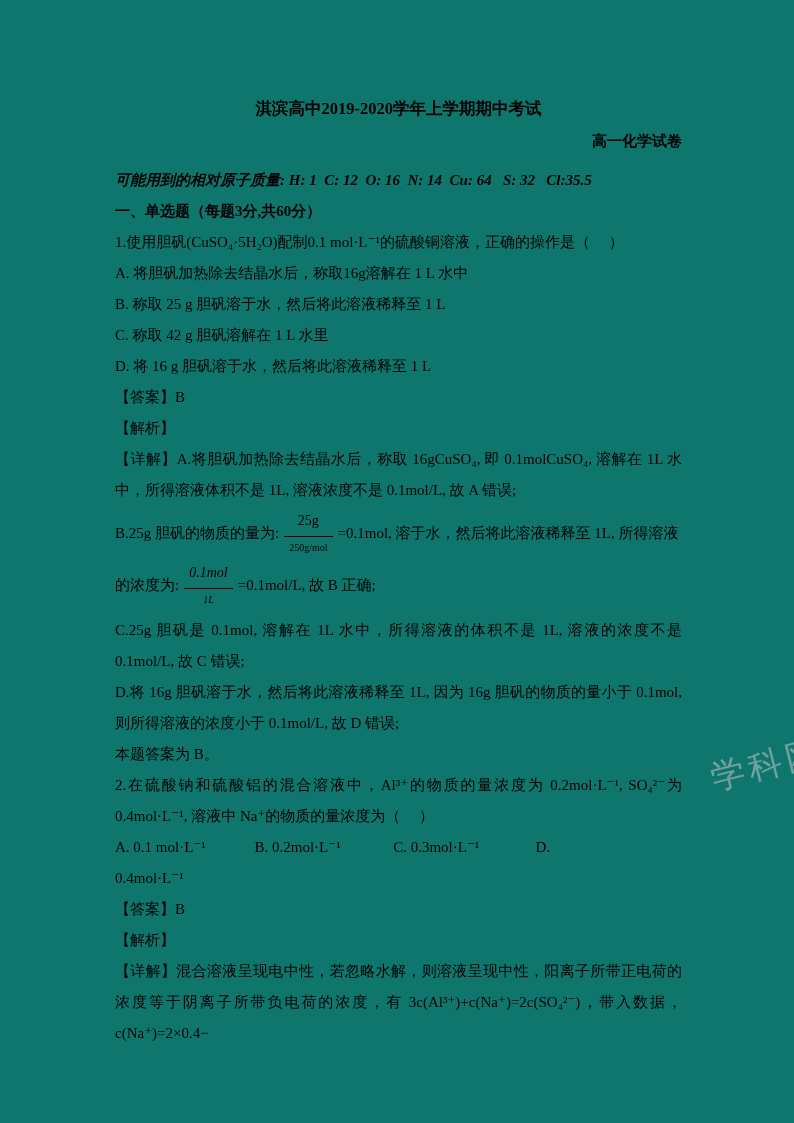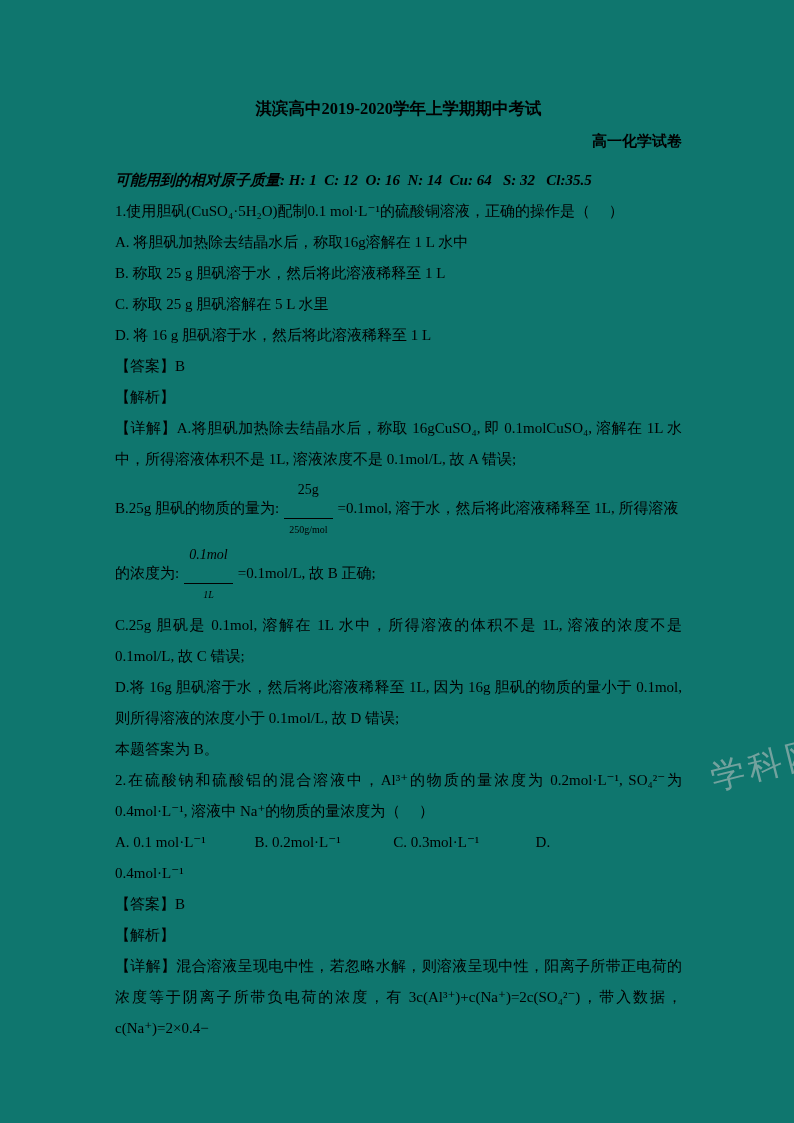--- a/index.html
+++ b/index.html
@@ -48,21 +48,21 @@
     display: inline-block;
     vertical-align: middle;
     text-align: center;
     margin: 0 5px;
     line-height: normal;
   }
   .frac .num {
     display: block;
     font-size: 14px;
     line-height: 20px;
-    padding: 0 5px 18px 5px;
+    padding: 0 5px 5px 5px;
     border-bottom: 1px solid #000;
   }
   .frac .den {
     display: block;
     font-size: 10px;
     line-height: 20px;
     padding: 1px 5px 0 5px;
   }
   .frac.ital { font-style: italic; }
   .watermark {
@@ -80,25 +80,26 @@
 </head>
 <body>
 
 <div class="page">
   <div class="content">
 
     <div class="doc-title">淇滨高中2019-2020学年上学期期中考试</div>
     <div class="doc-subtitle">高一化学试卷</div>
 
     <div class="para bold atomic">可能用到的相对原子质量: H: 1  C: 12  O: 16  N: 14  Cu: 64   S: 32   Cl:35.5</div>
+    <div class="para bold">一、单选题（每题3分,共60分）</div>
 
     <div class="para">1.使用胆矾(CuSO₄·5H₂O)配制0.1 mol·L⁻¹的硫酸铜溶液，正确的操作是（     ）</div>
     <div class="para">A. 将胆矾加热除去结晶水后，称取16g溶解在 1 L 水中</div>
     <div class="para">B. 称取 25 g 胆矾溶于水，然后将此溶液稀释至 1 L</div>
-    <div class="para">C. 称取 25 g 胆矾溶解在 5 L 水里</div>
+    <div class="para">C. 称取 42 g 胆矾溶解在 1 L 水里</div>
     <div class="para">D. 将 16 g 胆矾溶于水，然后将此溶液稀释至 1 L</div>
 
     <div class="para">【答案】B</div>
     <div class="para">【解析】</div>
 
     <div class="para">【详解】A.将胆矾加热除去结晶水后，称取 16gCuSO₄, 即 0.1molCuSO₄, 溶解在 1L 水中，所得溶液体积不是 1L, 溶液浓度不是 0.1mol/L, 故 A 错误;</div>
 
     <div class="para frac-line"><span>B.25g 胆矾的物质的量为:</span><span class="frac"><span class="num">25g</span><span class="den">250g/mol</span></span><span>=0.1mol, 溶于水，然后将此溶液稀释至 1L, 所得溶液</span></div>
 
     <div class="para frac-line"><span>的浓度为:</span><span class="frac ital"><span class="num">0.1mol</span><span class="den">1L</span></span><span>=0.1mol/L, 故 B 正确;</span></div>

